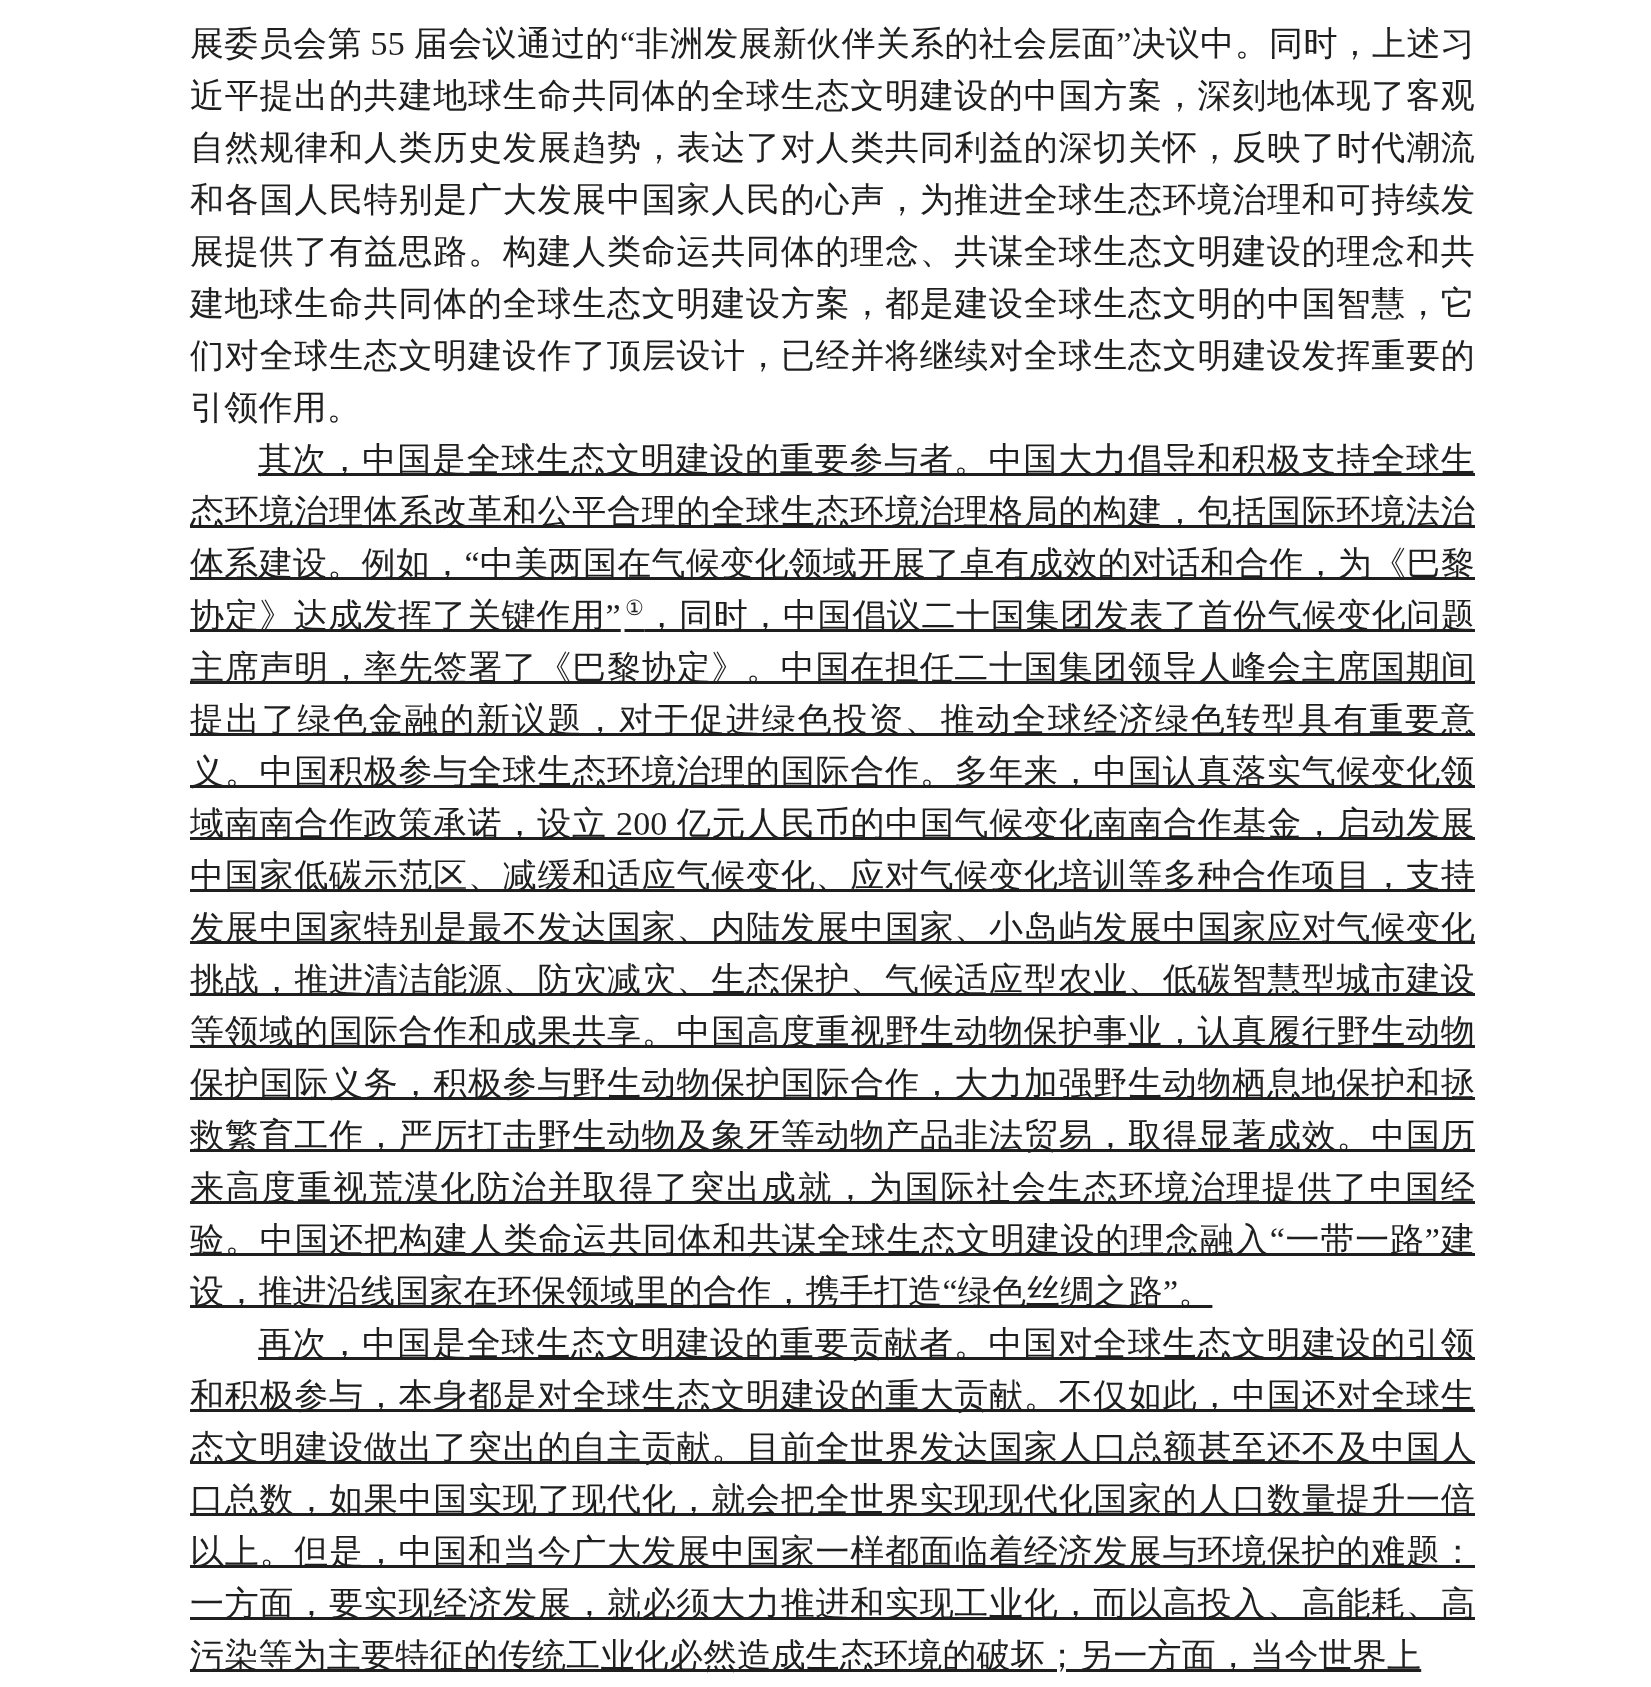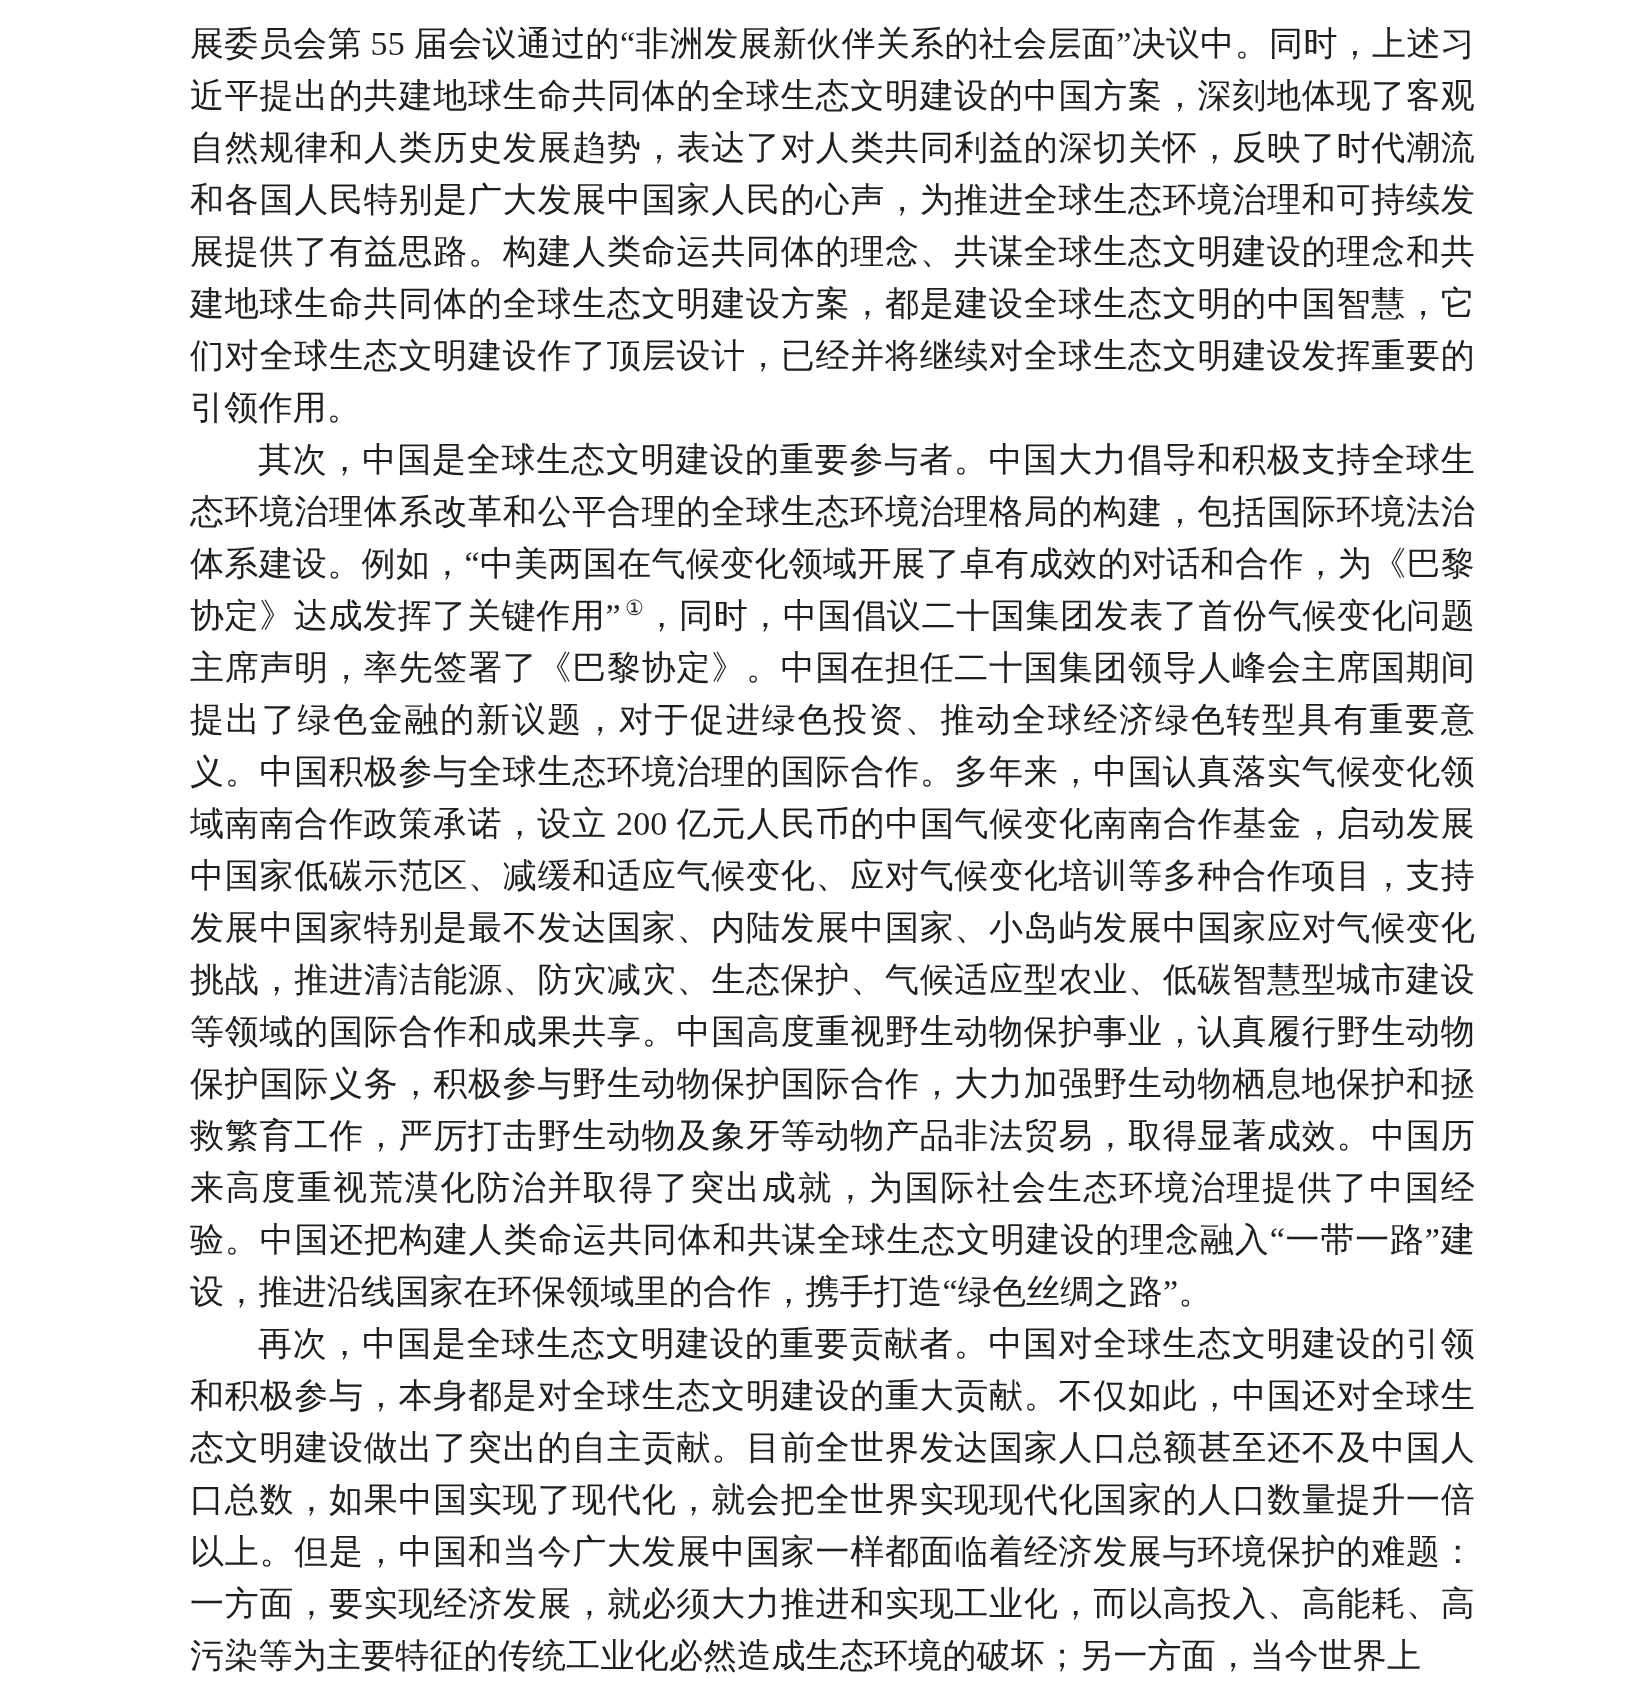--- a/index.html
+++ b/index.html
@@ -27,20 +27,21 @@
     font-size: 34px;
     line-height: 52px;
     color: #1f1f1f;
     text-align: justify;
     text-justify: inter-ideograph;
     letter-spacing: 0.2px;
     word-break: break-all;
   }
   .para.indented {
     text-indent: 2em;
+    text-decoration: underline;
   }
   .footnote-ref {
     font-size: 0.62em;
     vertical-align: super;
     line-height: 0;
     margin-left: 0.18em;
   }
 </style>
 </head>
 <body>

